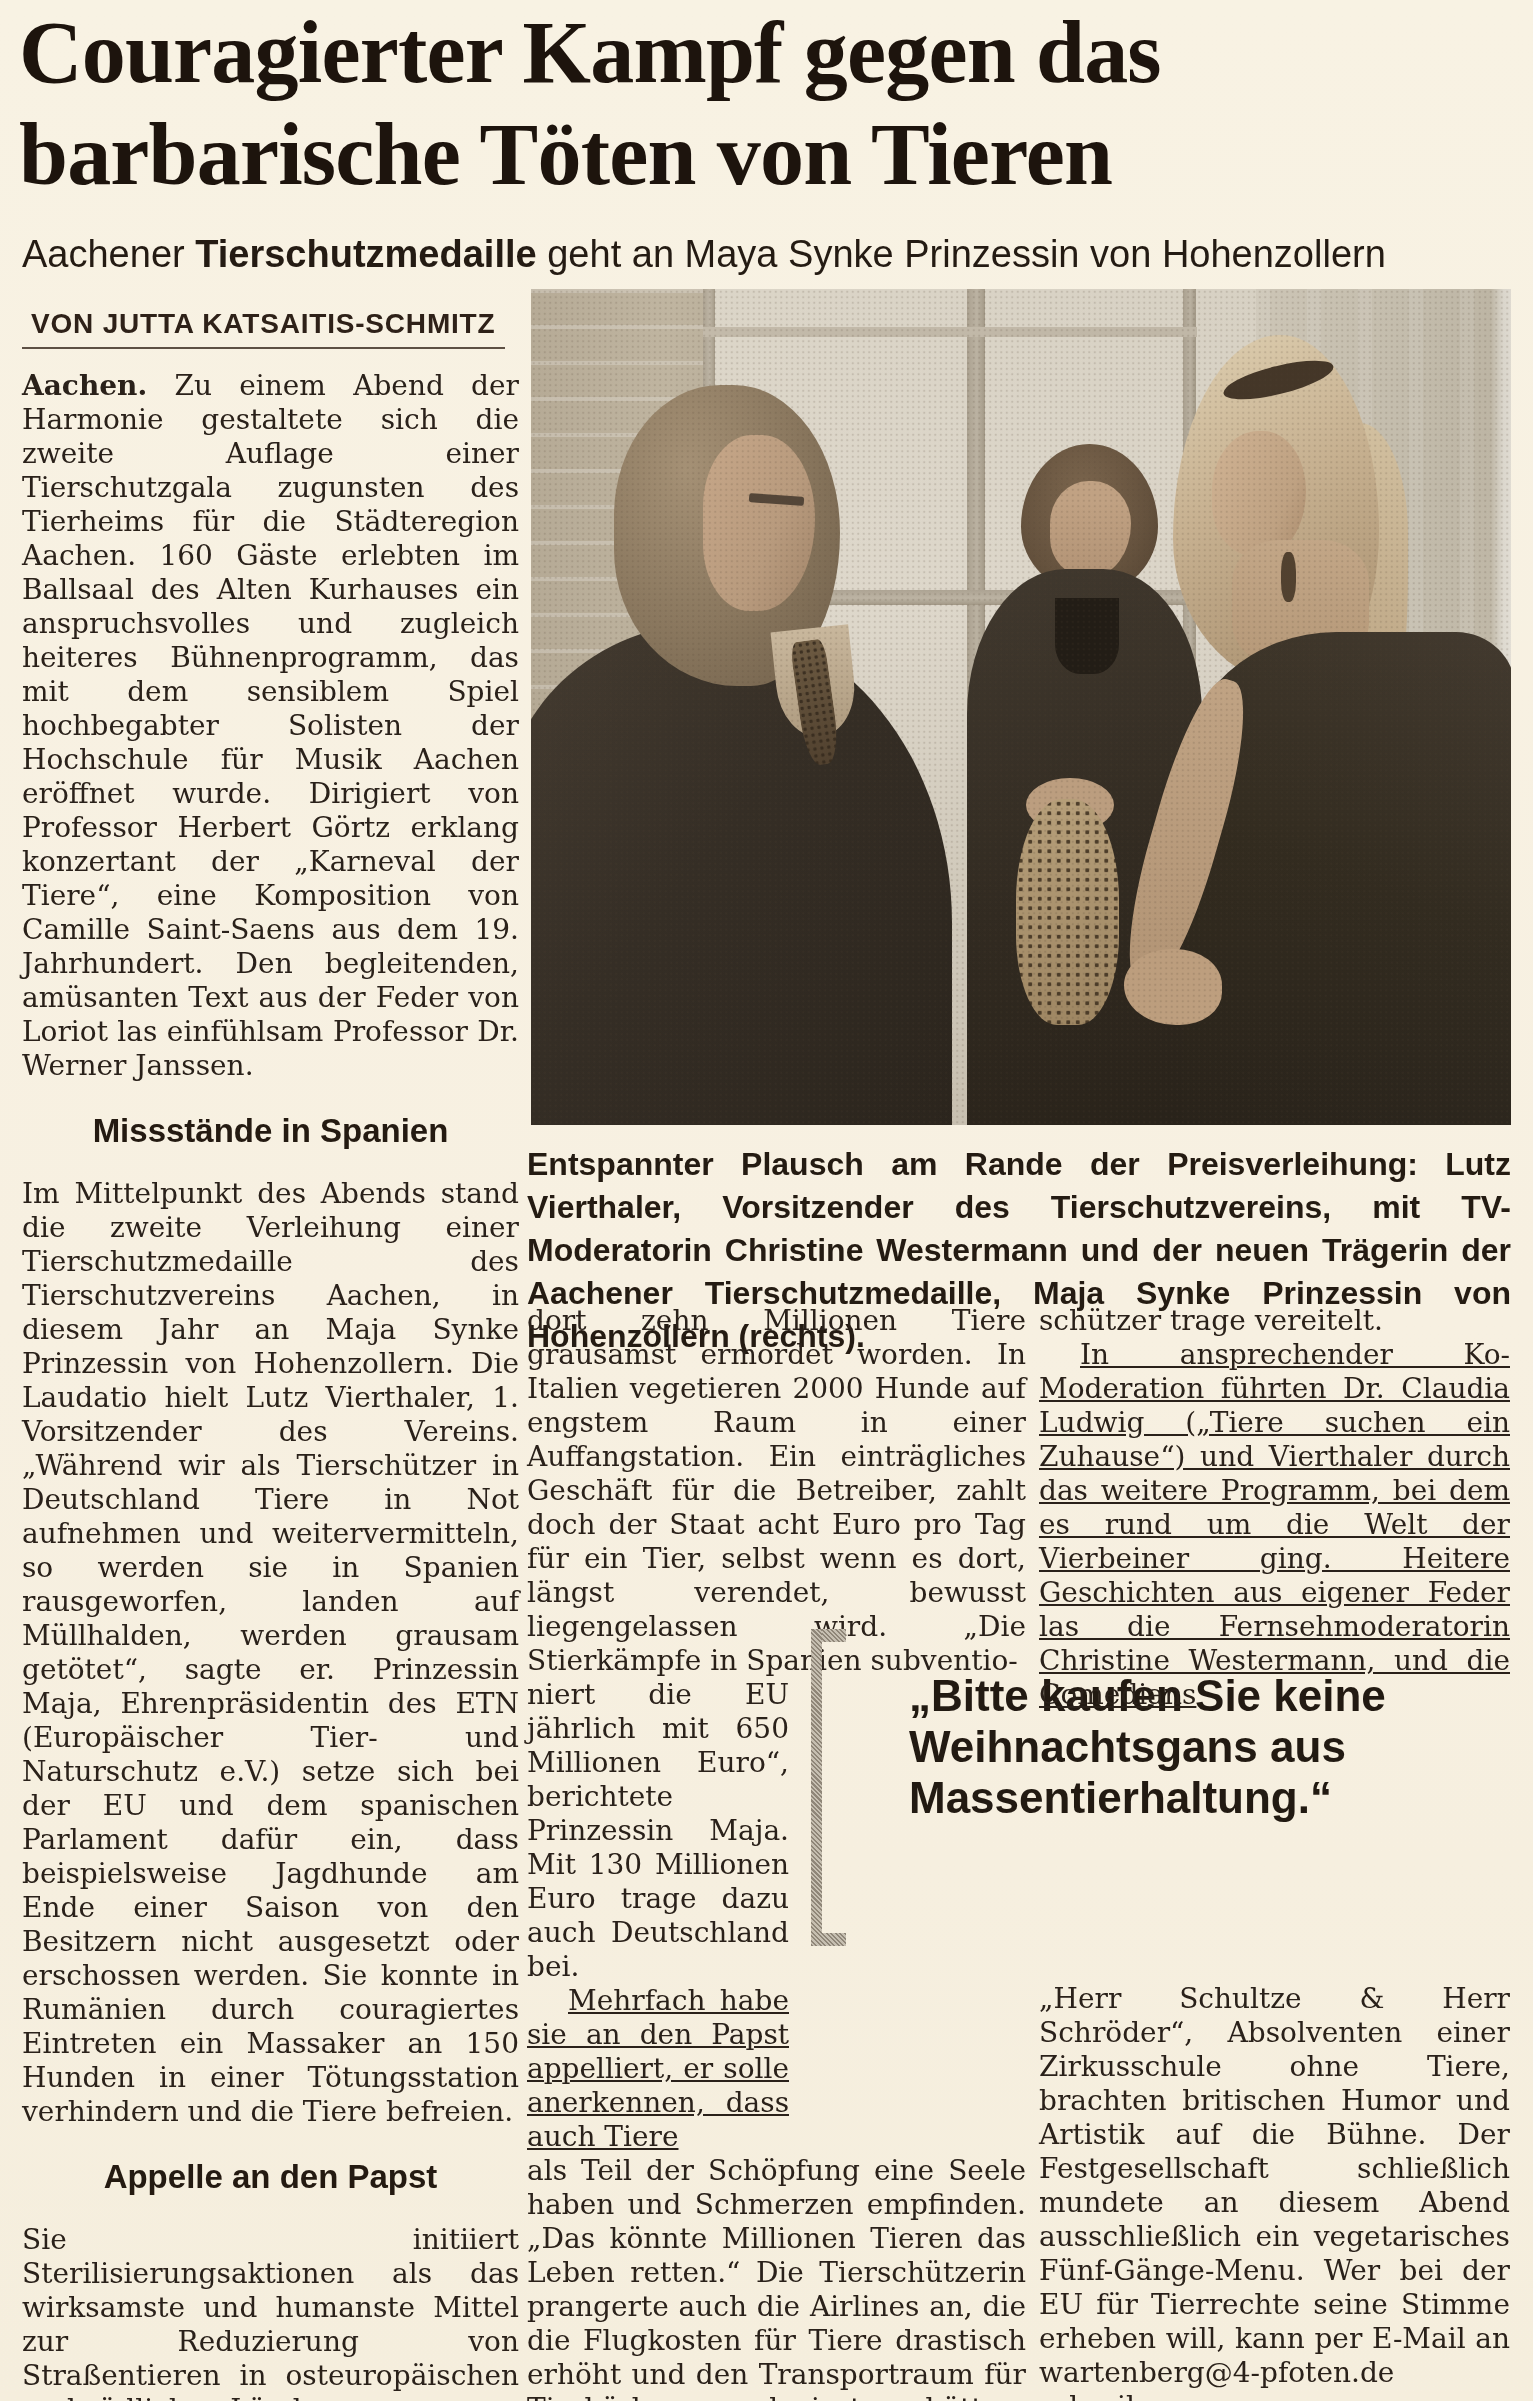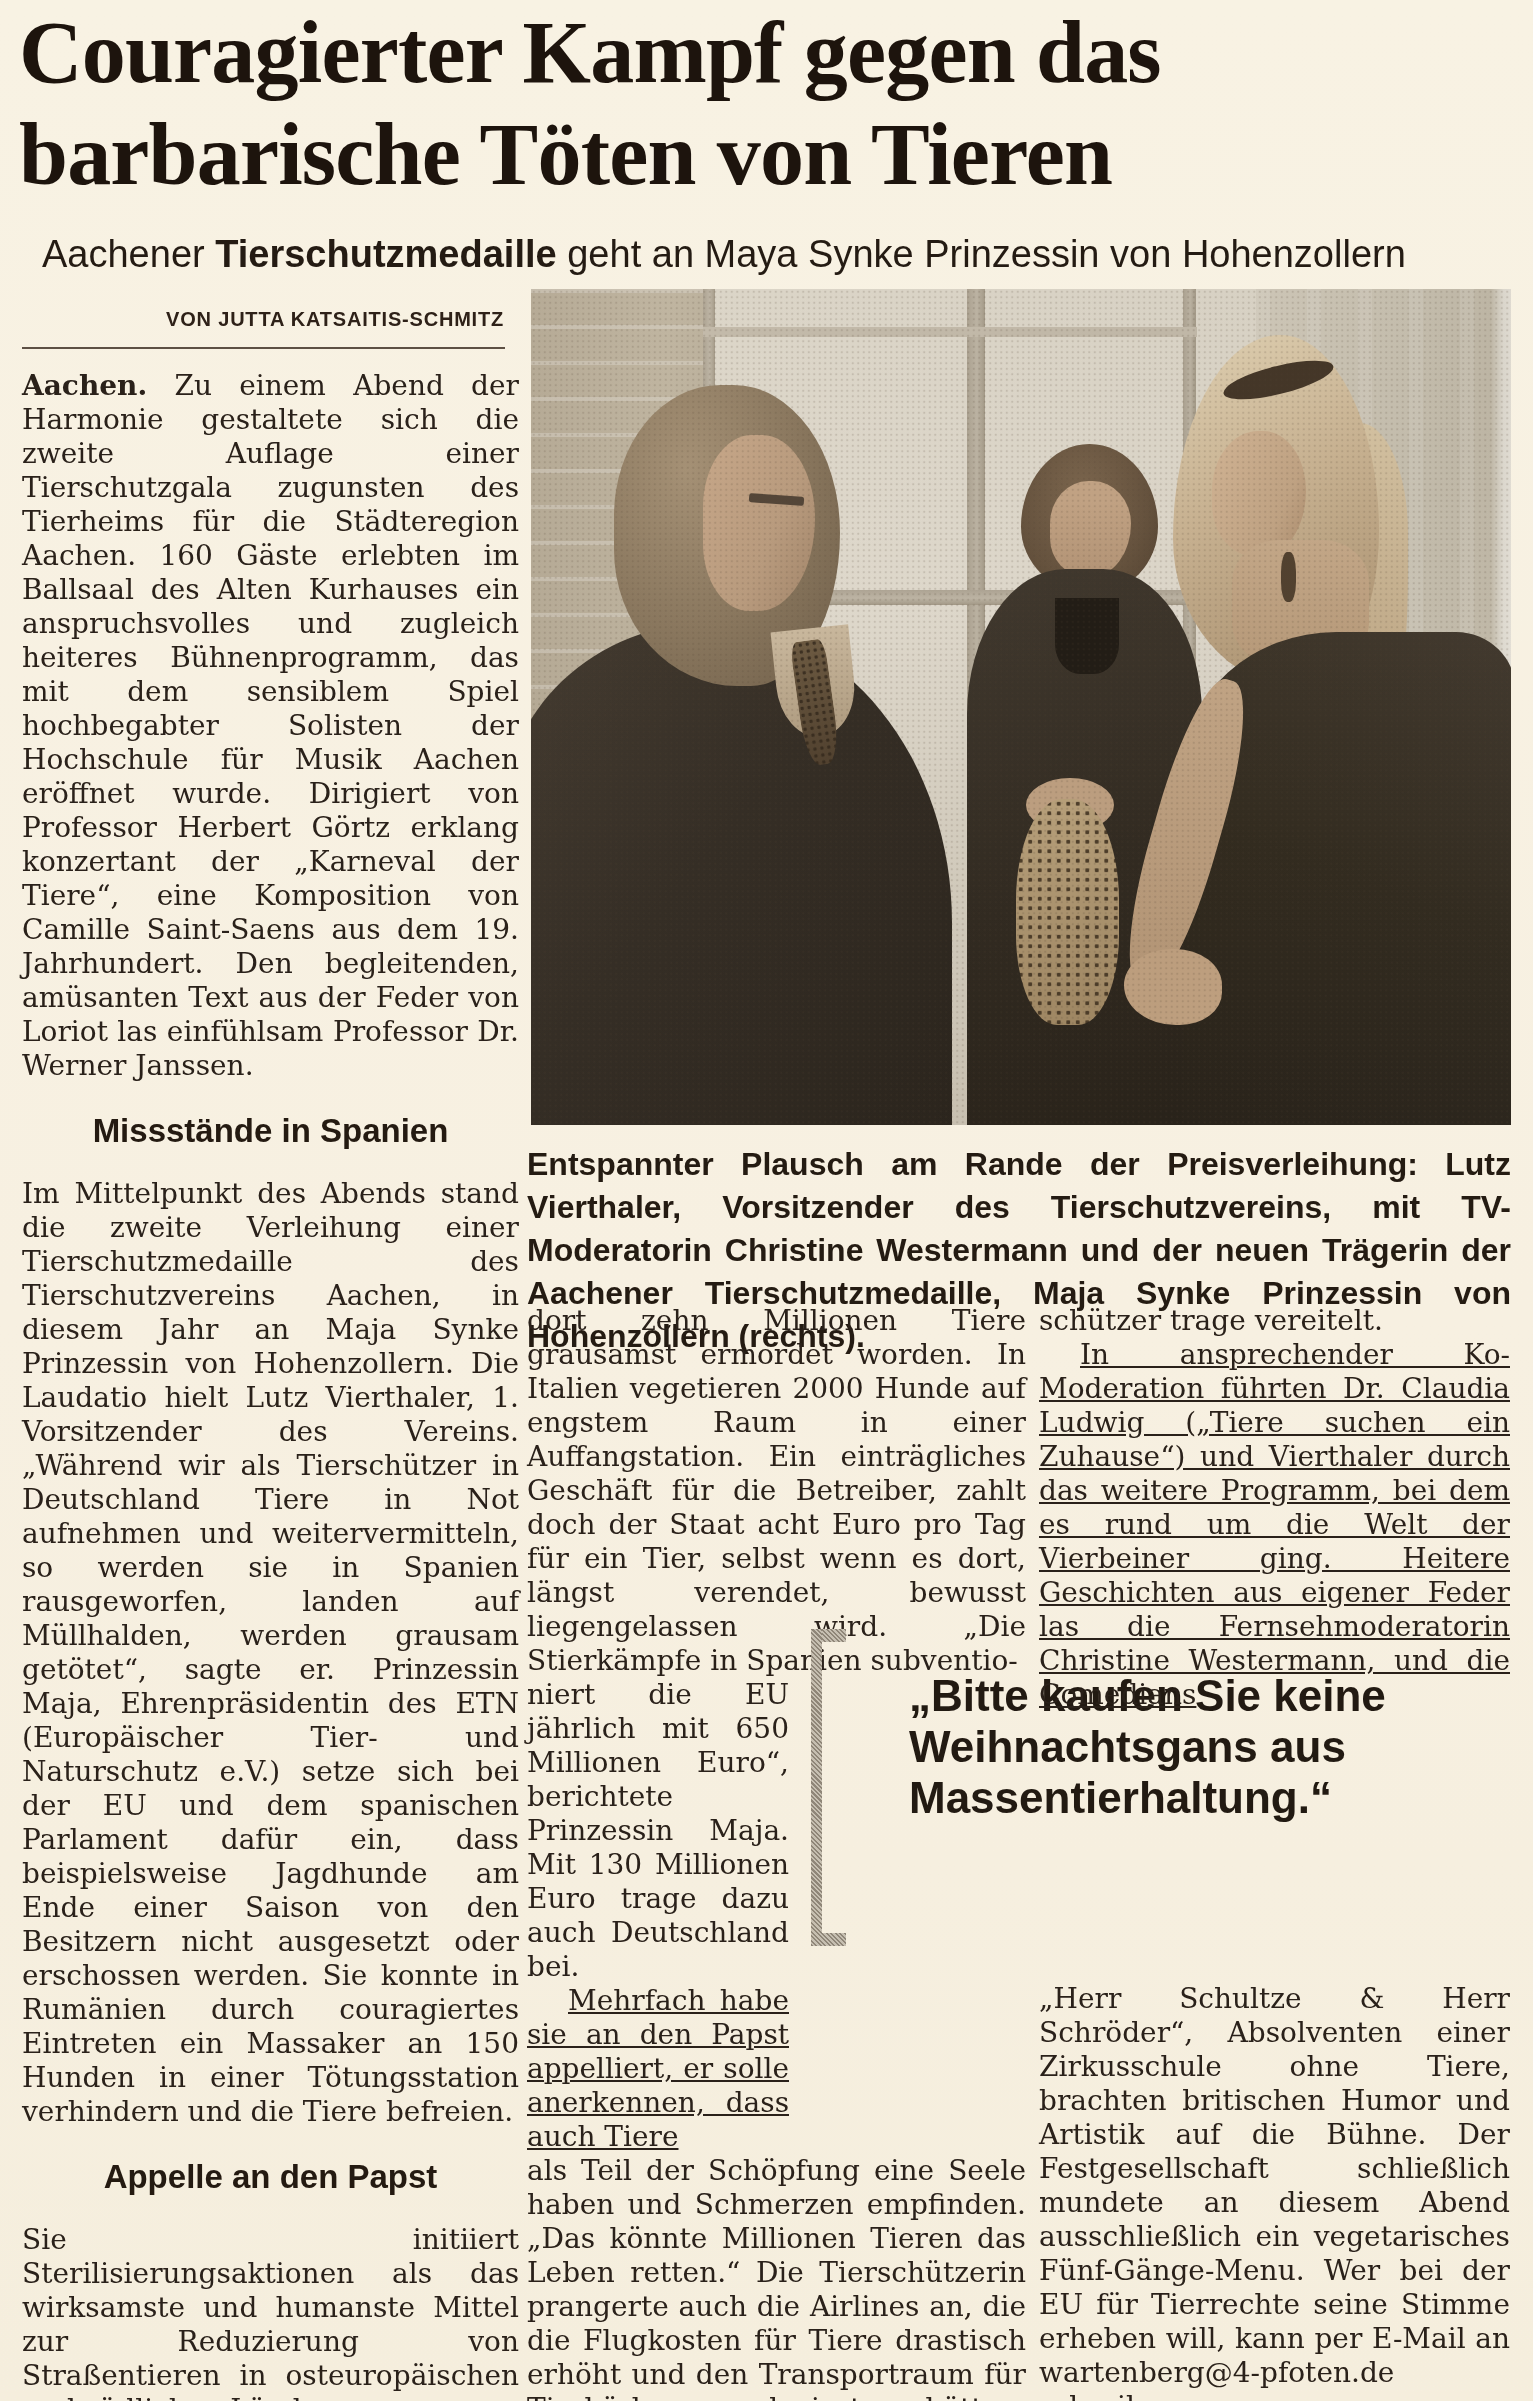--- a/index.html
+++ b/index.html
@@ -9,27 +9,27 @@
     font-family:"DejaVu Serif", serif;color:#2a211a;padding-left:35px;
   }
   
   .headline{
     position:absolute;left:19px;top:1.6px;width:1420px;
     font-family:"Liberation Serif", serif;font-weight:bold;
     font-size:88px;line-height:102px;letter-spacing:-0.8px;color:#1d140d;
   }
   .subhead{
     position:absolute;left:22px;top:232px;width:1492px;
-    font-family:"Liberation Sans", sans-serif;font-size:38px;line-height:44px;color:#241b13;margin-left:20px;
+    font-family:"Liberation Sans", sans-serif;font-size:38px;line-height:44px;color:#241b13;
   }
   .subhead b{font-weight:bold;}
   .byline{
-    position:absolute;left:15px;top:308px;width:489px;
+    position:absolute;left:31px;top:308px;width:489px;
     font-family:"Liberation Sans", sans-serif;font-weight:bold;
-    font-size:20px;letter-spacing:0.8px;color:#2e2118;text-align:right;
+    font-size:28px;letter-spacing:0.8px;color:#2e2118;
   }
   .byline-rule{position:absolute;left:22px;top:347px;width:483px;height:2.4px;background:#5d5044;}
   
   .bodytext{font-size:28px;line-height:34px;text-align:justify;}
   .bodytext p{margin:0;}
   .col1{position:absolute;left:22px;top:369px;width:497px;}
   .col2{position:absolute;left:527px;top:1304px;width:499px;}
   .col3a{position:absolute;left:1039px;top:1304px;width:471px;}
   .col3b{position:absolute;left:1039px;top:1982px;width:471px;}
   .lead{font-weight:bold;}

